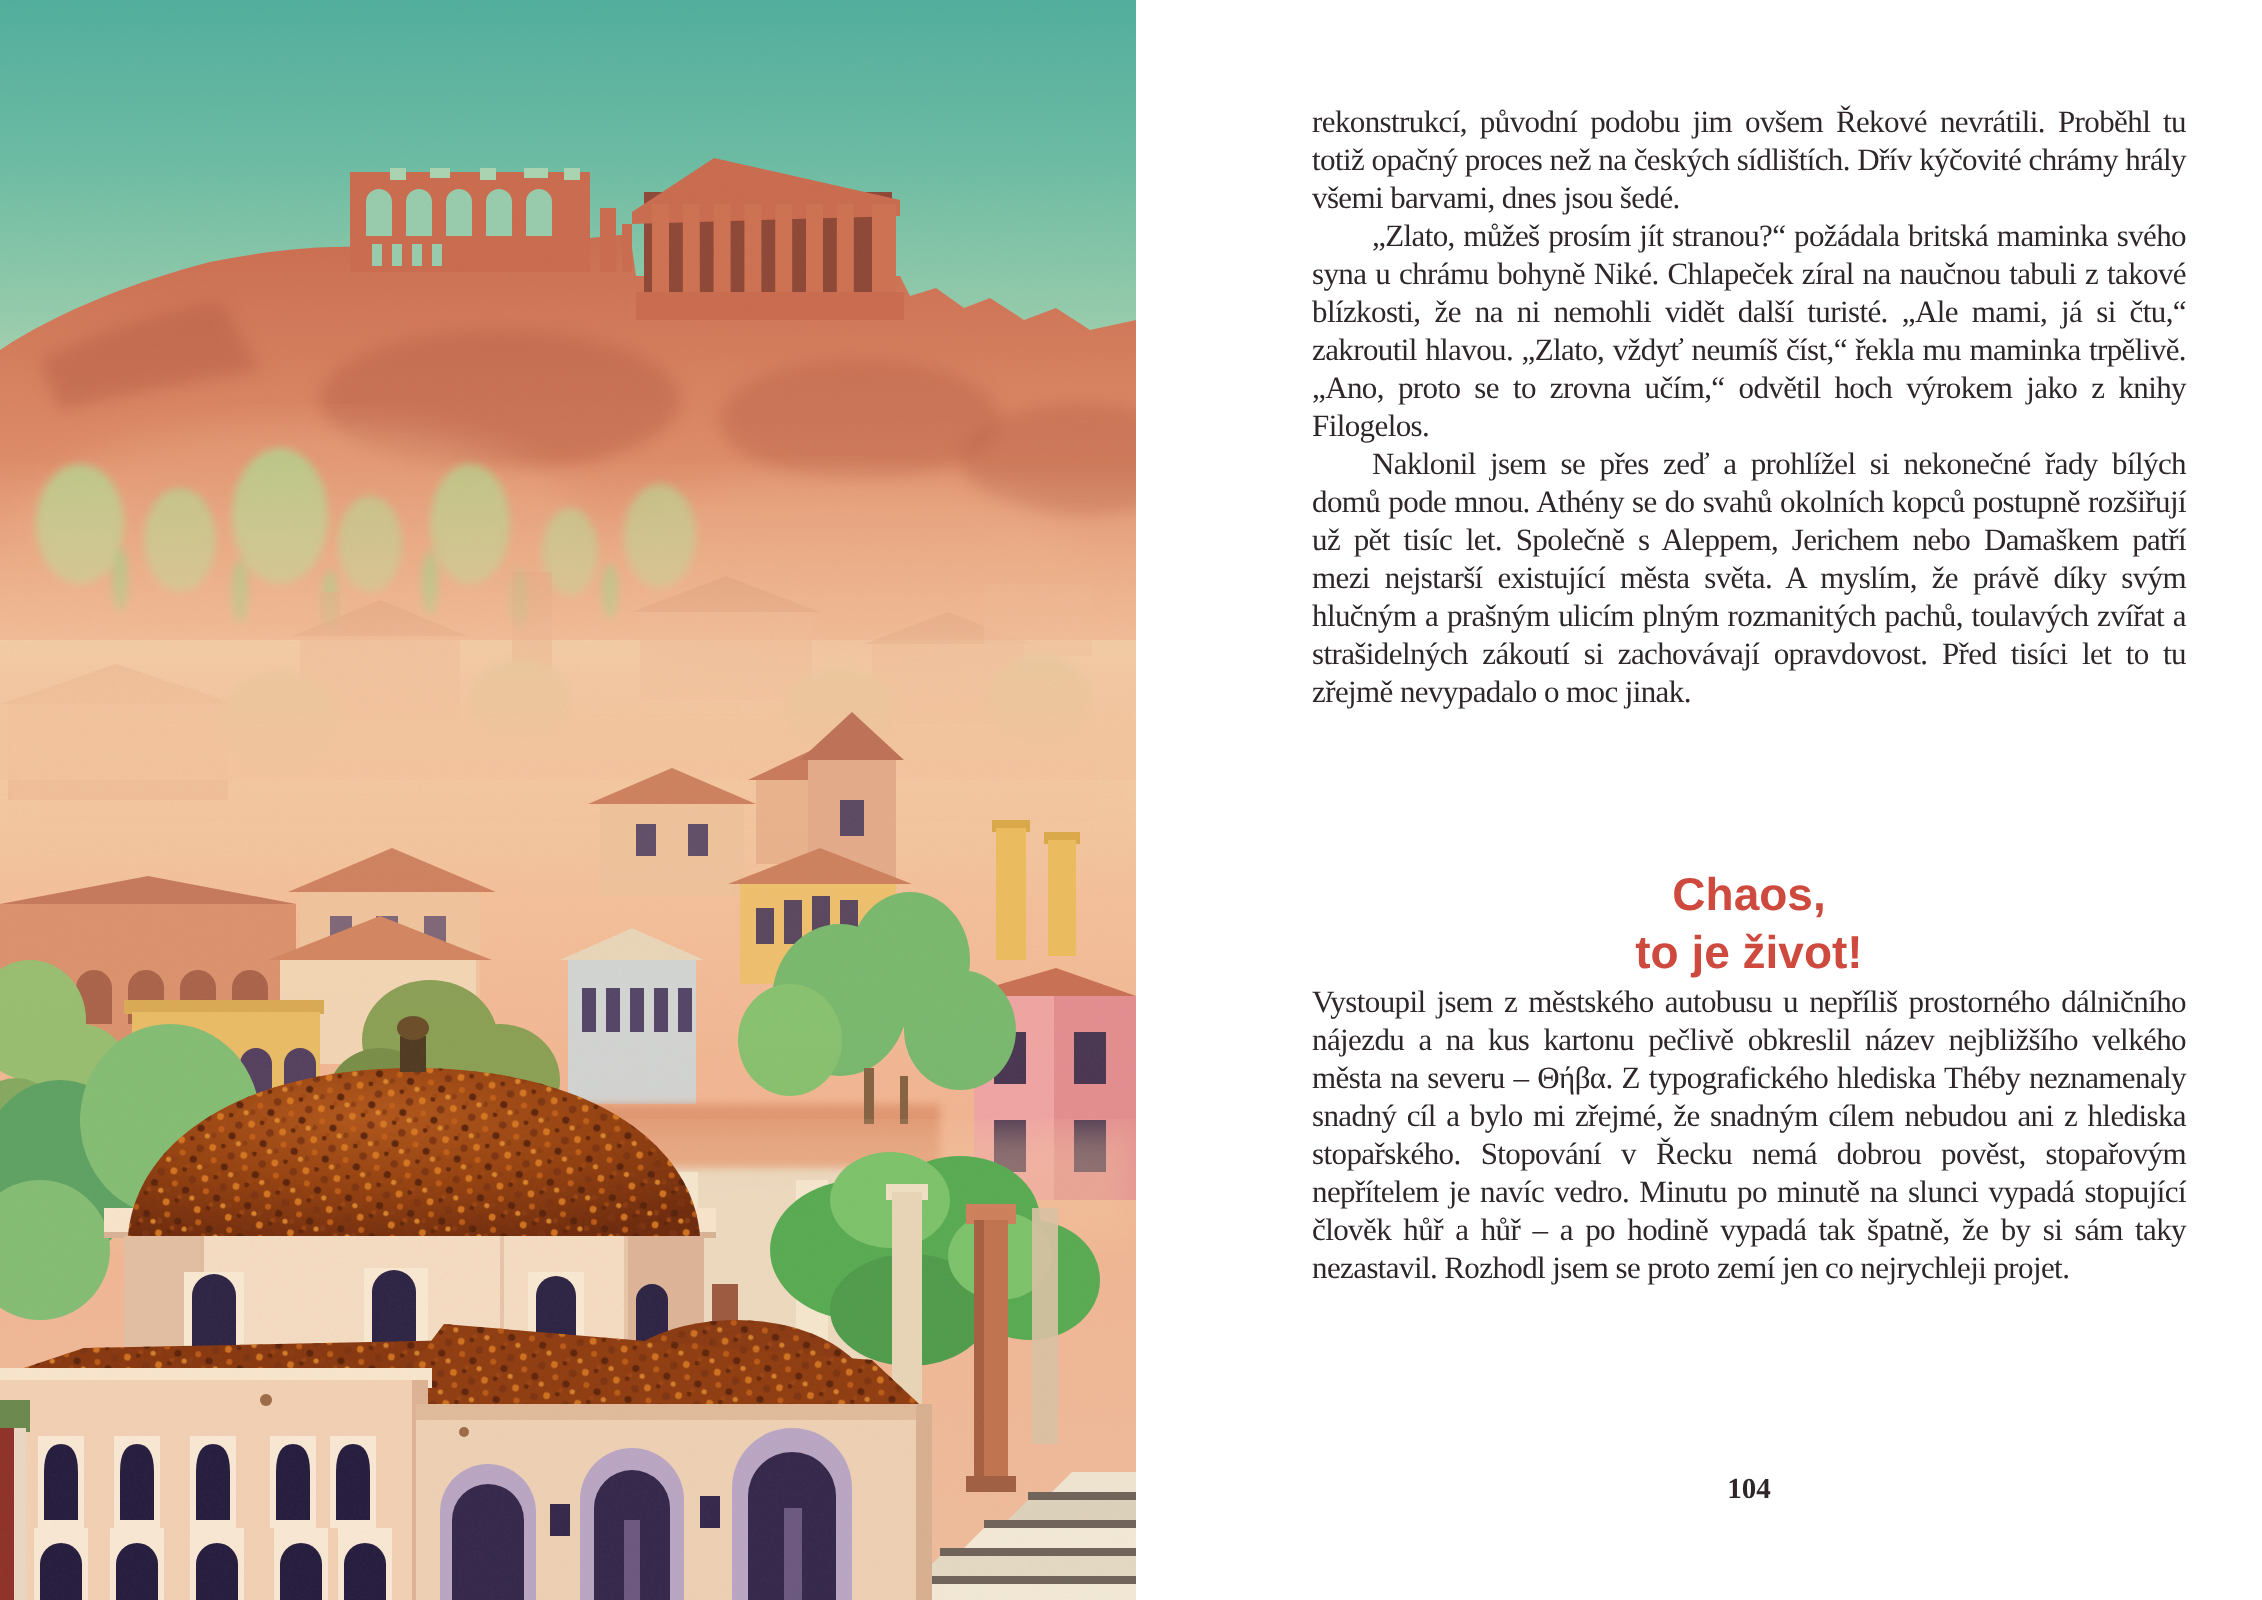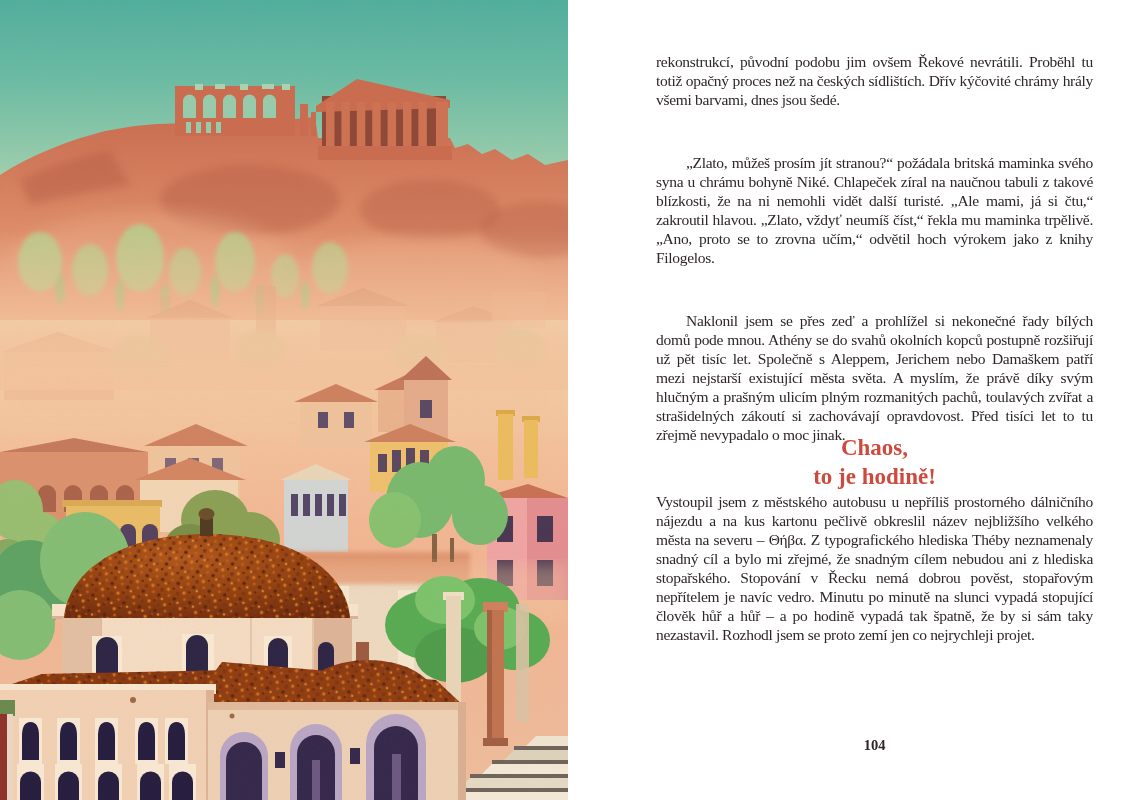--- a/index.html
+++ b/index.html
@@ -5,24 +5,24 @@
   html,body{margin:0;padding:0;background:#ffffff;}
   .spread{position:relative;width:1131px;height:800px;background:#ffffff;overflow:hidden;
           font-family:"Liberation Serif", serif;color:#2e2629;}
   .illustration{position:absolute;left:0;top:0;width:568px;height:800px;}
   .text-page{position:absolute;left:656px;top:0;width:437px;height:626px;}
   .text-block{position:absolute;left:0;width:437px;text-align:justify;
               font-size:15.5px;line-height:19px;letter-spacing:-0.3px;}
   .block-a{top:52px;}
   .block-b{top:492px;}
   .text-block p{margin:0;}
-  .text-block p.indented{text-indent:30px;margin-top:44px;}
+  .text-block p.indented{text-indent:30px;}
   .chapter-heading{position:absolute;left:0;top:433px;width:437px;text-align:center;
                    font-weight:bold;font-size:23px;line-height:29px;color:#cf4a3e;
-                   font-family:Liberation Serif, serif;}
+                   font-family:Liberation Sans, sans-serif;}
   .page-number{position:absolute;left:0;top:737px;width:437px;text-align:center;
                font-weight:bold;font-size:14.5px;color:#2e2629;}
 </style>
 </head>
 <body>
 
 <div class="spread">
 
   <div class="illustration">
   <svg width="568" height="800" viewBox="0 0 568 800" xmlns="http://www.w3.org/2000/svg" role="img">
@@ -366,21 +366,21 @@
   <div class="text-page">
 
     <div class="text-block block-a">
       <p>rekonstrukcí, původní podobu jim ovšem Řekové nevrátili. Proběhl tu totiž opačný proces než na českých sídlištích. Dřív kýčovité chrámy hrály všemi barvami, dnes jsou šedé.</p>
       <p class="indented">„Zlato, můžeš prosím jít stranou?“ požádala britská maminka svého syna u chrámu bohyně Niké. Chlapeček zíral na naučnou tabuli z takové blízkosti, že na ni nemohli vidět další turisté. „Ale mami, já si čtu,“ zakroutil hlavou. „Zlato, vždyť neumíš číst,“ řekla mu maminka trpělivě. „Ano, proto se to zrovna učím,“ odvětil hoch výrokem jako z knihy Filogelos.</p>
       <p class="indented">Naklonil jsem se přes zeď a prohlížel si nekonečné řady bílých domů pode mnou. Athény se do svahů okolních kopců postupně rozšiřují už pět tisíc let. Společně s Aleppem, Jerichem nebo Damaškem patří mezi nejstarší existující města světa. A myslím, že právě díky svým hlučným a prašným ulicím plným rozmanitých pachů, toulavých zvířat a strašidelných zákoutí si zachovávají opravdovost. Před tisíci let to tu zřejmě nevypadalo o moc jinak.</p>
     </div>
 
     <div class="chapter-heading">
       <div>Chaos,</div>
-      <div>to je hodině!</div>
+      <div>to je život!</div>
     </div>
 
     <div class="text-block block-b">
       <p>Vystoupil jsem z městského autobusu u nepříliš prostorného dálničního nájezdu a na kus kartonu pečlivě obkreslil název nejbližšího velkého města na severu – Θήβα. Z typografického hlediska Théby neznamenaly snadný cíl a bylo mi zřejmé, že snadným cílem nebudou ani z hlediska stopařského. Stopování v Řecku nemá dobrou pověst, stopařovým nepřítelem je navíc vedro. Minutu po minutě na slunci vypadá stopující člověk hůř a hůř – a po hodině vypadá tak špatně, že by si sám taky nezastavil. Rozhodl jsem se proto zemí jen co nejrychleji projet.</p>
     </div>
 
     <div class="page-number">104</div>
   </div>
 
 </div>

